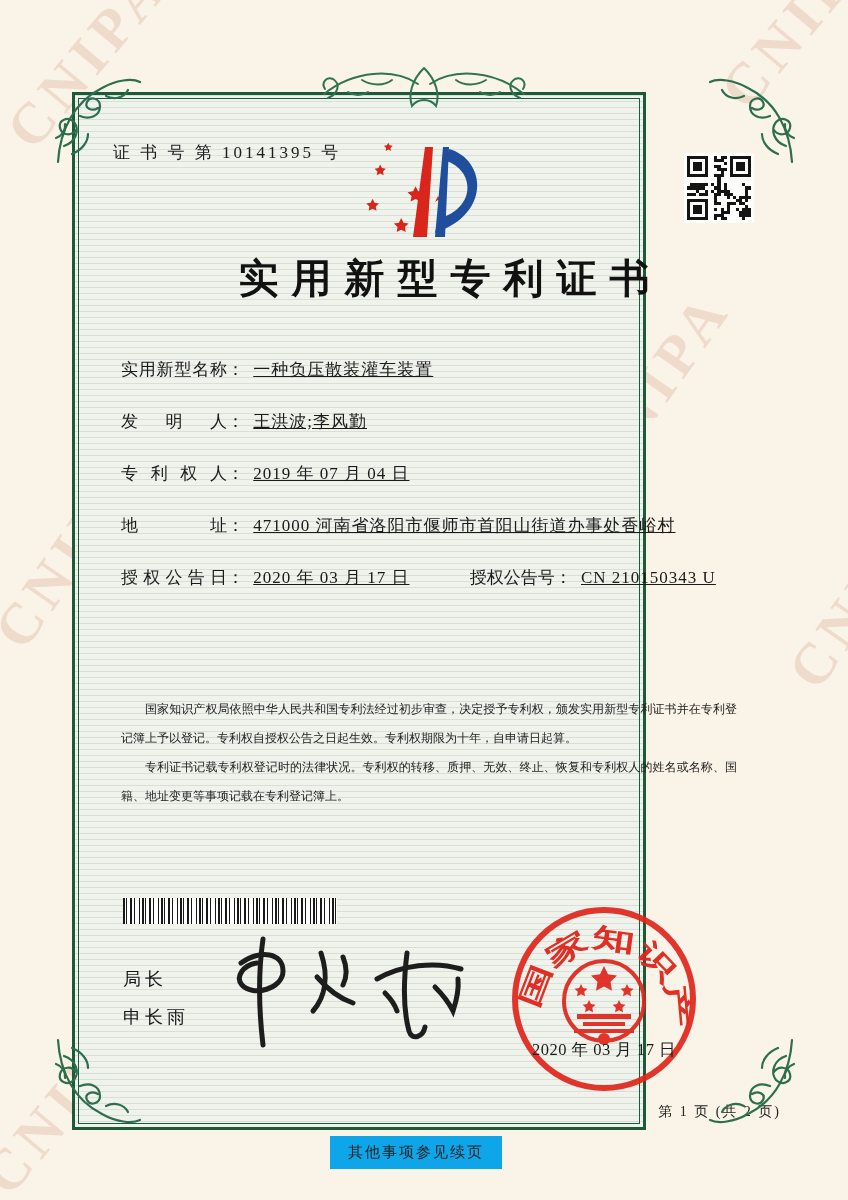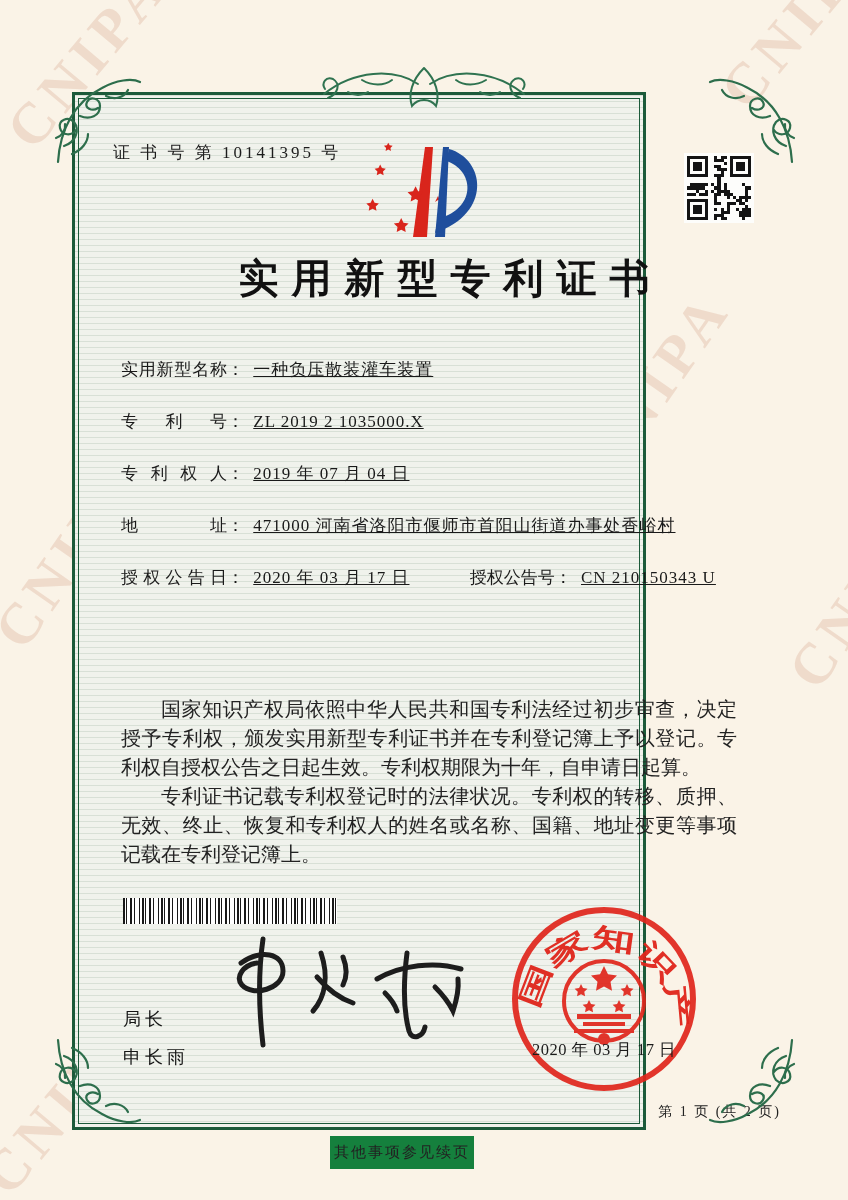--- a/index.html
+++ b/index.html
@@ -51,49 +51,49 @@
   .flabel{
     display:inline-block;width:106px;
     text-align:justify;text-align-last:justify;
     vertical-align:top;
   }
   .fcolon{display:inline-block;vertical-align:top;}
   .fvalue{display:inline-block;margin-left:5px;vertical-align:top;letter-spacing:1px;text-decoration:underline;}
   .second-pair{margin-left:56px;}
   .body-text{
     position:absolute;left:46px;top:600px;width:616px;
-    font-size:20px;line-height:29px;color:#222;text-align:justify;
+    font-size:12px;line-height:29px;color:#222;text-align:justify;
   }
   .body-text p{margin:0;text-indent:2em;}
   .barcode{
     position:absolute;left:48px;top:803px;width:214px;height:26px;
     background:
       repeating-linear-gradient(90deg,#181818 0 2px,#fff 2px 3px,#181818 3px 4px,#fff 4px 7px,#181818 7px 9px,#fff 9px 11px,#181818 11px 12px,#fff 12px 16px,#181818 16px 17px,#fff 17px 19px);
   }
-  .officer{position:absolute;left:48px;top:872px;font-size:18px;color:#151515;letter-spacing:4px;margin-top:40px;}
+  .officer{position:absolute;left:48px;top:872px;font-size:18px;color:#151515;letter-spacing:4px;}
   .officer div{margin-bottom:14px;}
   .signature{position:absolute;left:150px;top:838px;}
   .seal{position:absolute;left:436px;top:811px;width:186px;height:186px;}
   .seal-date{
     position:absolute;left:436px;top:944px;width:186px;text-align:center;
     font-size:16.5px;color:#1b1b1b;letter-spacing:0.5px;z-index:4;
   }
   .page-num{
     position:absolute;left:0;top:1008px;width:706px;text-align:right;
     font-size:14px;color:#222;letter-spacing:2px;
   }
   .flourish{position:absolute;z-index:4;pointer-events:none;}
   .fl-tl{left:52px;top:74px;}
   .fl-tr{left:706px;top:74px;transform:scaleX(-1);}
   .fl-bl{left:52px;top:1036px;transform:scaleY(-1);}
   .fl-br{left:706px;top:1036px;transform:scale(-1,-1);}
   .top-ornament{position:absolute;left:314px;top:52px;z-index:4;}
   .footer-note{
     position:absolute;left:330px;top:1136px;z-index:3;
-    background:#15803d;padding:7px 4px;
+    background:#0ea5e9;padding:7px 18px;
     font-size:15px;color:#222;letter-spacing:2px;
   }
 </style>
 </head>
 <body>
 
 <div class="page">
 
   <span class="wm" style="left:-20px;top:24px;">CNIPA</span>
   <span class="wm" style="left:694px;top:-16px;">CNIPA</span>
@@ -251,22 +251,22 @@
         </svg>
 
       <div class="title">实用新型专利证书</div>
 
       <div class="fields">
         <div class="field-row">
           <span class="flabel">实用新型名称</span><span class="fcolon">：</span>
           <span class="fvalue">一种负压散装灌车装置</span>
         </div>
         <div class="field-row">
-          <span class="flabel">专利号</span><span class="fcolon">：</span>
-          <span class="fvalue">ZL 2019 2 1035000.X</span>
+          <span class="flabel">发明人</span><span class="fcolon">：</span>
+          <span class="fvalue">王洪波;李风勤</span>
         </div>
         <div class="field-row">
           <span class="flabel">专利权人</span><span class="fcolon">：</span>
           <span class="fvalue">2019 年 07 月 04 日</span>
         </div>
         <div class="field-row">
           <span class="flabel">地址</span><span class="fcolon">：</span>
           <span class="fvalue">471000 河南省洛阳市偃师市首阳山街道办事处香峪村</span>
         </div>
         <div class="field-row">

